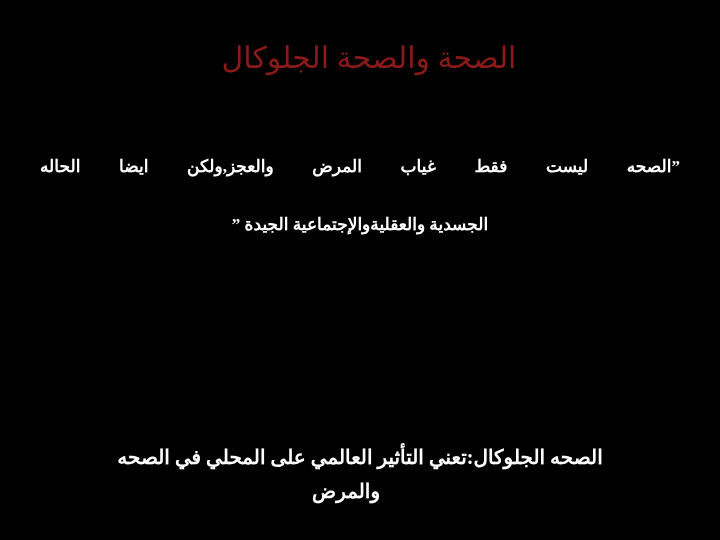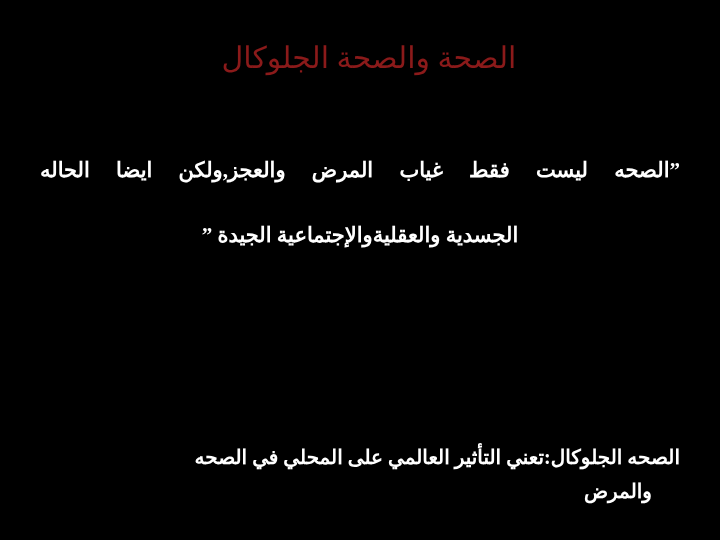--- a/index.html
+++ b/index.html
@@ -36,40 +36,40 @@
   .body-block {
     position: absolute;
     left: 40px;
     width: 640px;
     color: #FFFFFF;
     direction: rtl;
     unicode-bidi: isolate;
   }
   .quote-block {
     top: 152px;
-    font-size: 21px;
+    font-size: 17px;
     font-weight: bold;
     line-height: 1.75;
     text-align: center;
   }
   .quote-line-1 {
     text-align: justify;
     text-align-last: justify;
     white-space: nowrap;
   }
   .quote-line-2 {
     text-align: center;
     margin-top: 28px;
   }
   .definition-block {
     top: 440px;
     font-size: 20px;
     font-weight: bold;
     line-height: 1.7;
-    text-align: right;
+    text-align: center;
   }
   .definition-line-1 {
     white-space: nowrap;
   }
   .definition-line-2 {
     padding-right: 28px;
   }
 </style>
 </head>
 <body>

